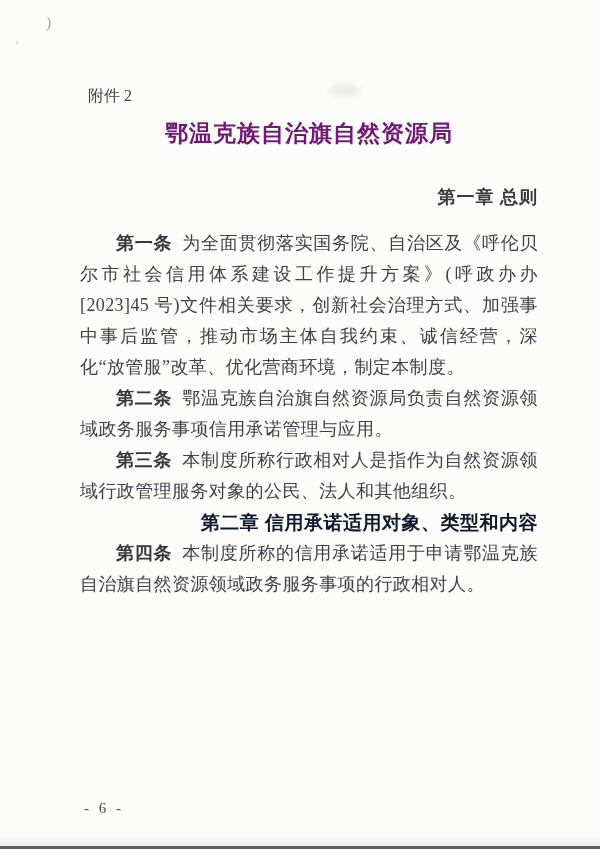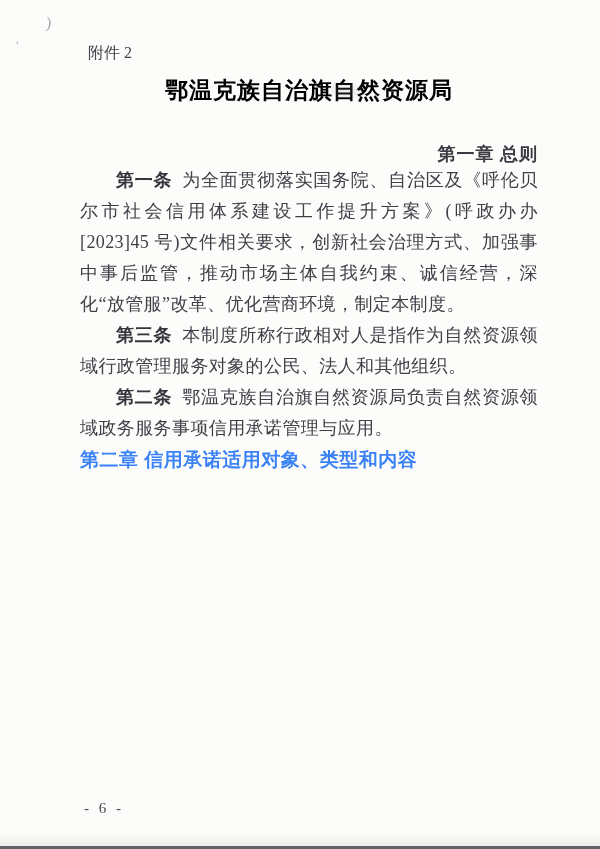--- a/index.html
+++ b/index.html
@@ -31,70 +31,70 @@
   .smudge {
     position: absolute; left: 330px; top: 84px;
     width: 30px; height: 13px;
     background: #8f8f98; opacity: 0.16;
     filter: blur(3px); border-radius: 50%;
   }
   .content {
     padding: 0 62px 0 80px;
   }
   .attachment {
-    padding-top: 43px;
+    padding-top: 86px;
     margin-left: 8px;
     font-size: 16px;
     line-height: 20px;
     color: #44444c;
   }
   .doc-title {
     margin: 13px 0 0 0;
     text-align: center;
     font-size: 23px;
     font-weight: bold;
     line-height: 30px;
     letter-spacing: 1px;
-    color: #000000;
+    color: #701a75;
   }
   .chapter-h1 {
     margin: 37px 0 0 0;
     text-align: right;
     font-size: 18px;
     font-weight: bold;
     line-height: 22px;
     letter-spacing: 1px;
     color: #3a3a42;
   }
   .articles {
-    margin-top: 0;
+    margin-top: 20px;
     font-size: 18px;
     line-height: 31px;
     letter-spacing: 0.4px;
   }
   .article {
     margin: 0;
     text-indent: 2em;
     text-align: justify;
     text-align-last: left;
     text-justify: inter-character;
   }
   .article .lead {
     font-weight: bold;
     margin-right: 0.55em;
     color: #35353d;
   }
   .chapter-h2 {
     margin: 0;
-    text-align: left;
+    text-align: right;
     font-size: 19px;
     font-weight: bold;
     line-height: 31px;
     letter-spacing: 0.5px;
-    color: #3b82f6;
+    color: #0f172a;
     font-family: "Liberation Sans", "DejaVu Sans", sans-serif;
   }
   .page-number {
     position: absolute;
     left: 84px;
     top: 800px;
     font-size: 15px;
     letter-spacing: 3px;
     color: #4a4a52;
   }
@@ -127,26 +127,27 @@
     <div class="doc-title">
       <div>鄂温克族自治旗自然资源局</div>
     </div>
 
     <div class="chapter-h1">第一章 总则</div>
 
     <div class="articles">
 
       <p class="article"><span class="lead">第一条</span><span>为全面贯彻落实国务院、自治区及《呼伦贝尔市社会信用体系建设工作提升方案》(呼政办办[2023]45 号)文件相关要求，创新社会治理方式、加强事中事后监管，推动市场主体自我约束、诚信经营，深化“放管服”改革、优化营商环境，制定本制度。</span></p>
 
+      <p class="article"><span class="lead">第二条</span><span>鄂温克族自治旗自然资源局负责自然资源领域政务服务事项信用承诺管理与应用。</span></p>
+
       <p class="article"><span class="lead">第三条</span><span>本制度所称行政相对人是指作为自然资源领域行政管理服务对象的公民、法人和其他组织。</span></p>
-
-      <p class="article"><span class="lead">第二条</span><span>鄂温克族自治旗自然资源局负责自然资源领域政务服务事项信用承诺管理与应用。</span></p>
 
       <p class="chapter-h2">第二章 信用承诺适用对象、类型和内容</p>
 
+      <p class="article"><span class="lead">第四条</span><span>本制度所称的信用承诺适用于申请鄂温克族自治旗自然资源领域政务服务事项的行政相对人。</span></p>
 
 
     </div>
   </div>
 
   <div class="page-number">- 6 -</div>
 
   <div class="bottom-fade"></div>
   <div class="bottom-edge"></div>
 

